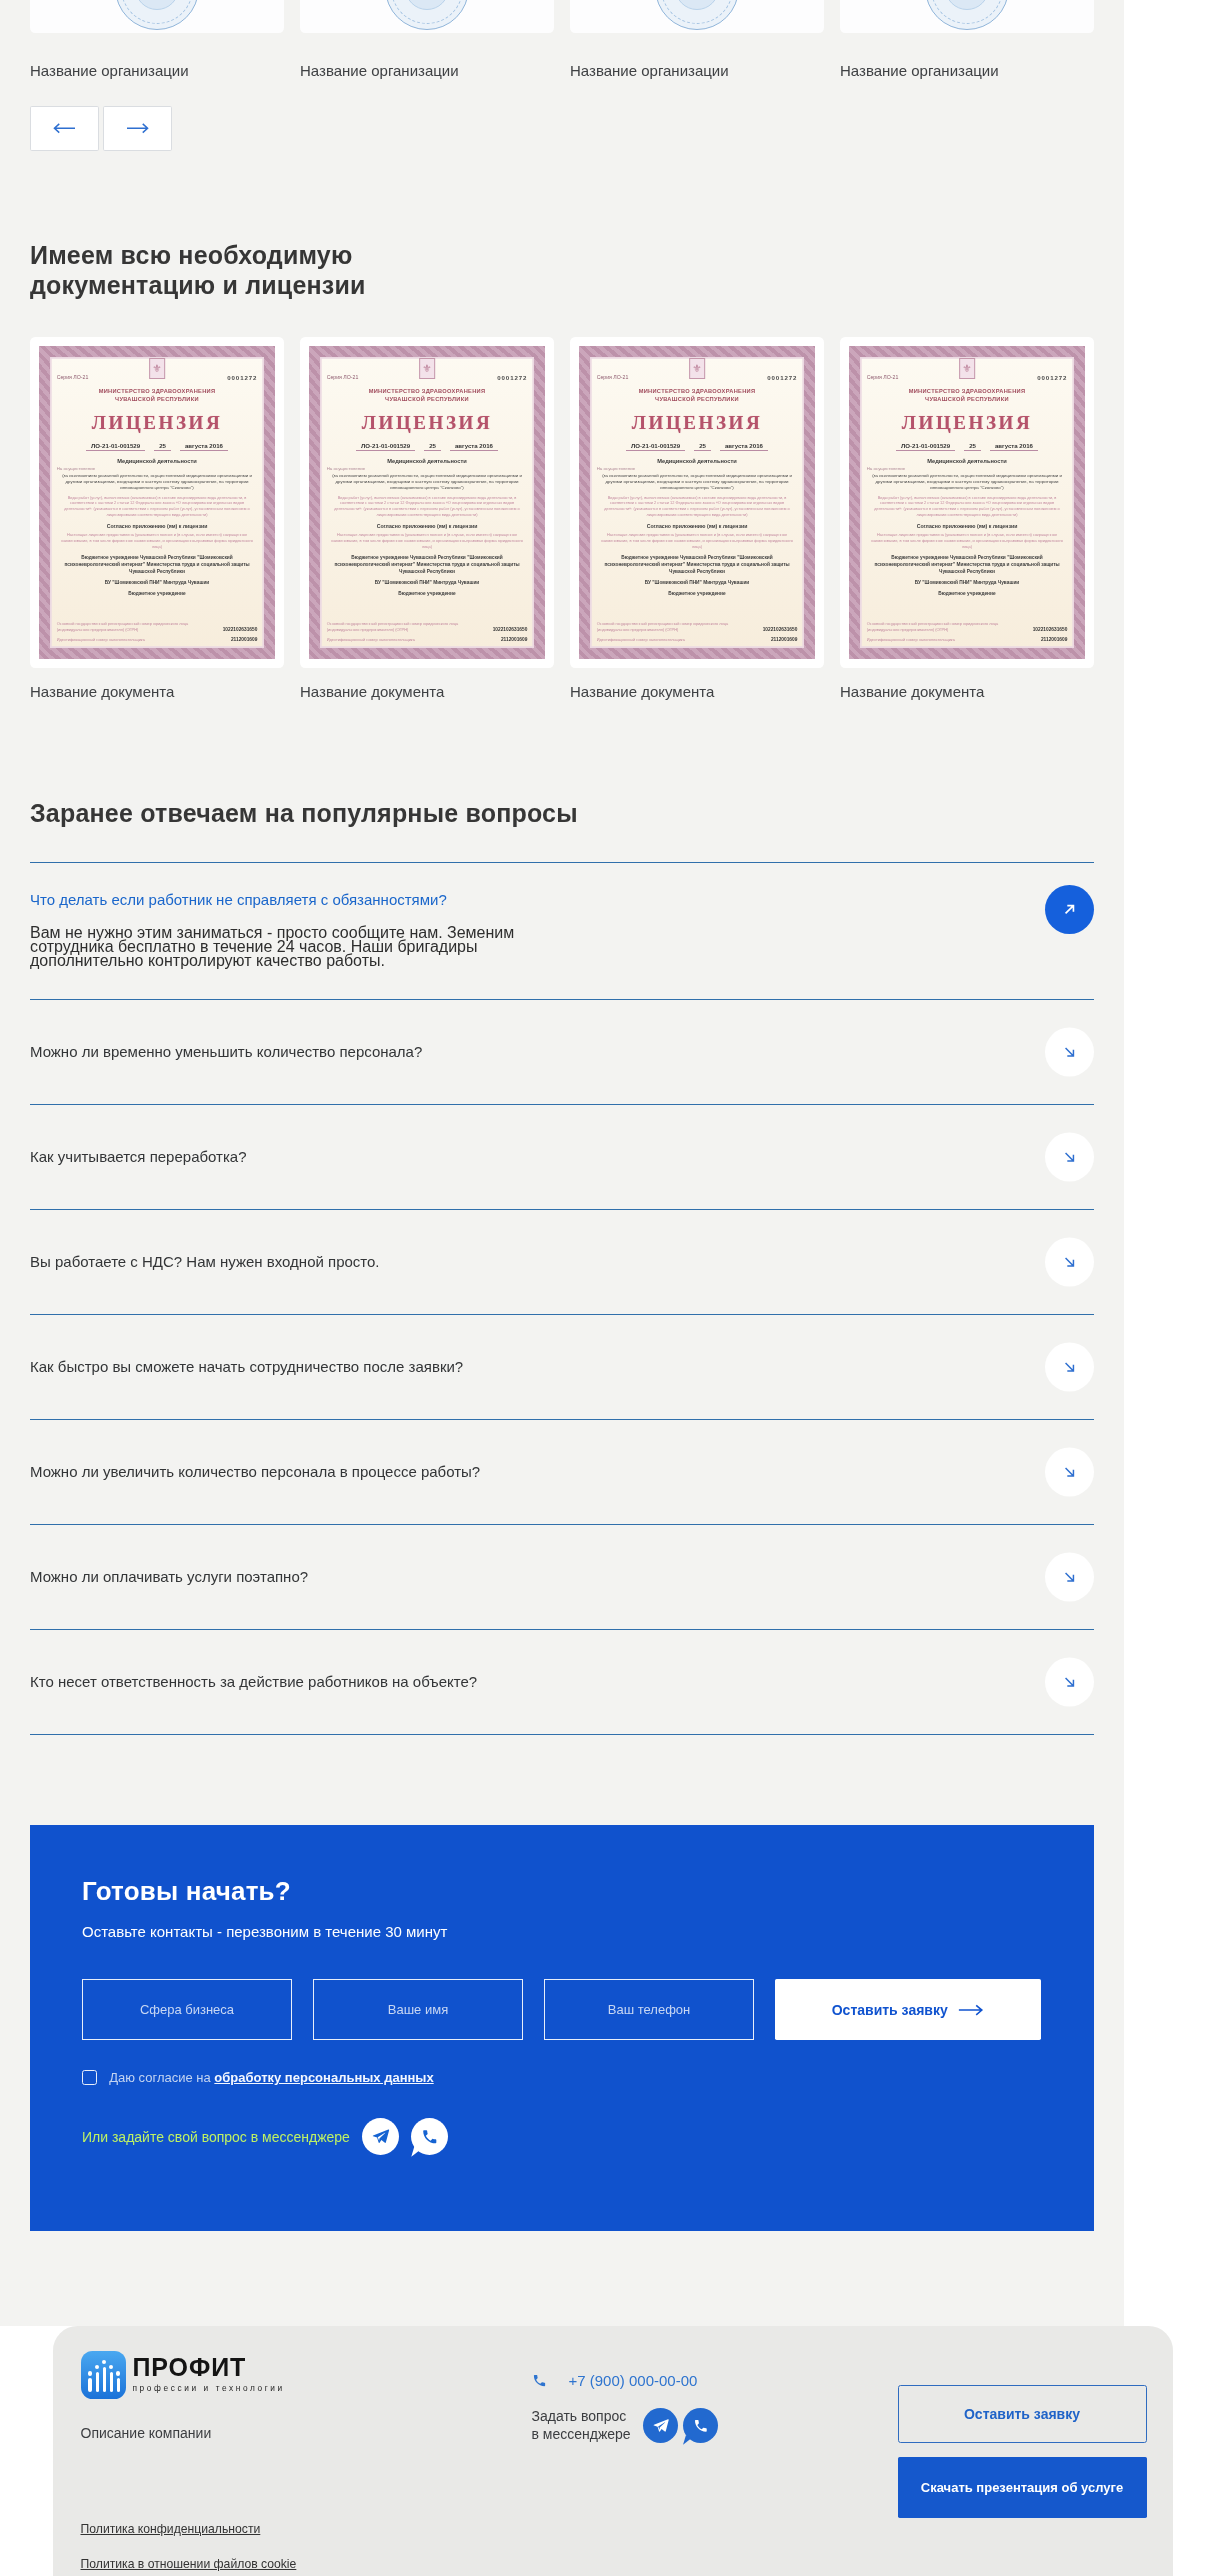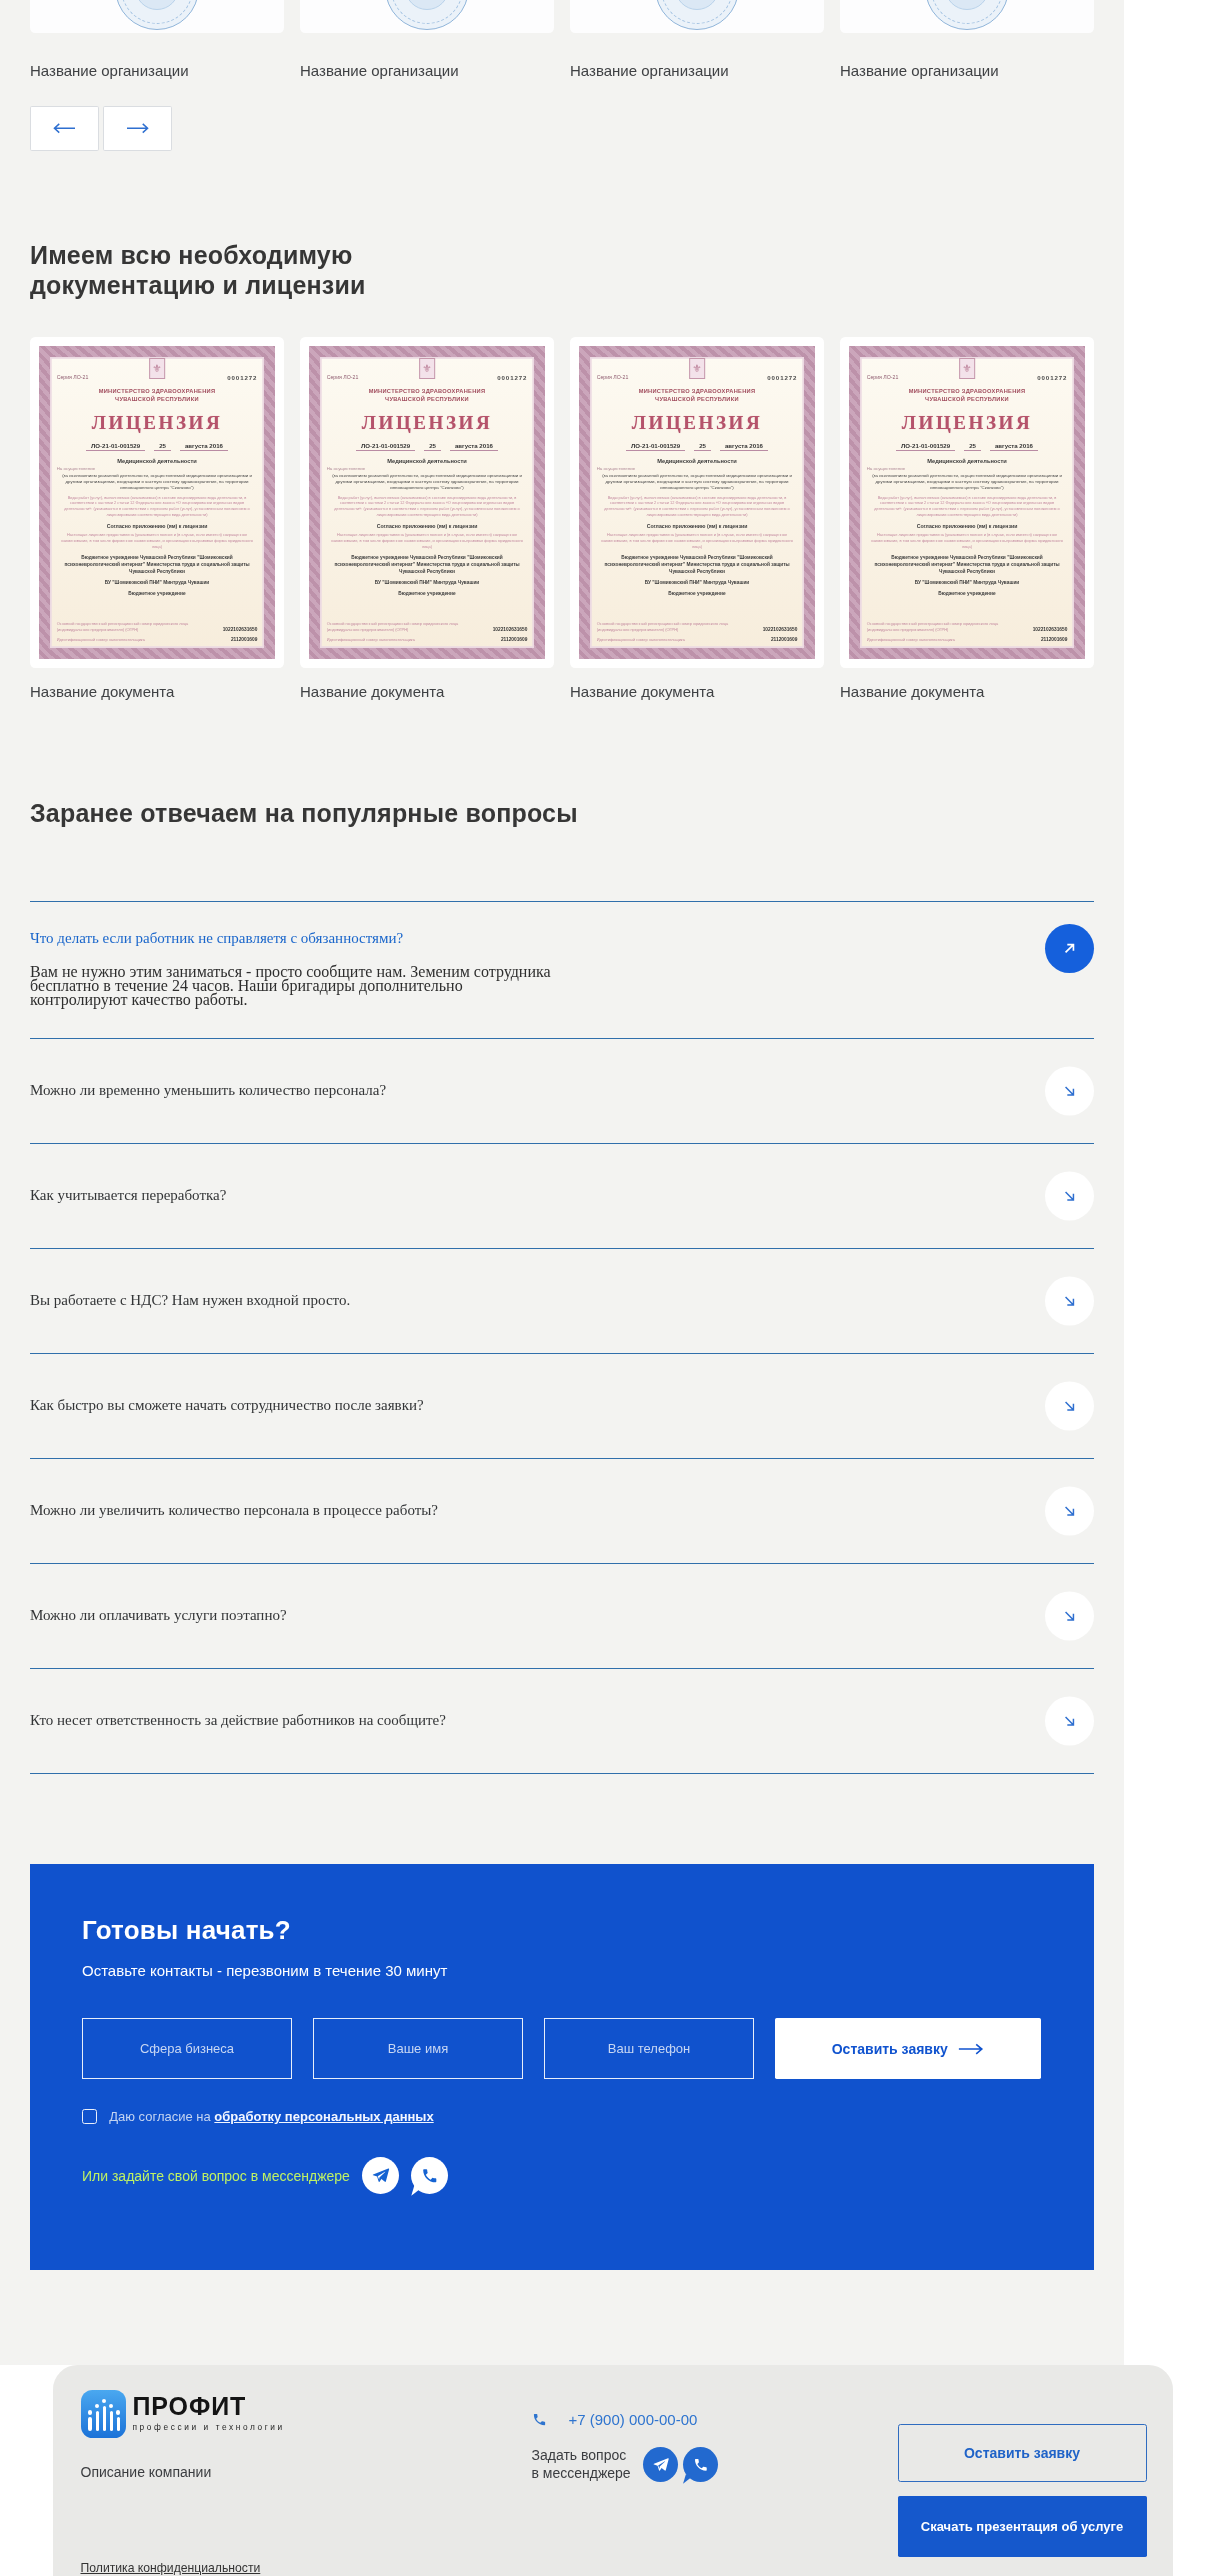--- a/index.html
+++ b/index.html
@@ -55,21 +55,21 @@
   .cert-note { margin-top:1.7px; font-size:4.4px; line-height:6.1px; color:#4a4a4a; }
   .cert-pink { margin-top:3.5px; font-size:3.9px; line-height:5.7px; color:#c48ba0; }
   .cert-according { margin-top:5.2px; font-size:5.2px; font-weight:700; color:#3a3a3a; }
   .cert-org { margin-top:4.4px; font-size:4.8px; line-height:7px; font-weight:700; color:#3d3d3d; }
   .cert-reg { margin-top:auto; display:flex; align-items:flex-end; gap:3.5px; text-align:left; }
   .cert-reg + .cert-reg { margin-top:5.2px; margin-bottom:1.7px; }
   .cert-reg .faint { font-size:3.9px; line-height:5.2px; color:#c48ba0; flex:1; }
   .cert-reg .bnum { font-size:4.8px; font-weight:700; color:#333; }
 
   
-  .faq-list { margin-top:73px;font-family:Liberation Serif, serif; }
+  .faq-list { margin-top:34px; }
   .faq-item { border-top:0.9px solid #2f6fab; position:relative; }
   .faq-item.collapsed { height:105px; display:flex; align-items:center; }
   .faq-item.expanded { padding:28px 0 31px; }
   .faq-list .last-line { border-top:0.9px solid #2f6fab; }
   .faq-q { font-size:15px; color:#333537; }
   .faq-q.blue { color:#1a66cb; font-weight:400; }
   .faq-answer { margin-top:17.5px; font-size:16px; line-height:14px; color:#2e2e2e; max-width:525px; }
   .faq-circle { position:absolute; right:0; width:49px; height:49px; border-radius:50%;
                 display:flex; align-items:center; justify-content:center; cursor:pointer; }
   .faq-item.collapsed .faq-circle { top:50%; transform:translateY(-50%); background:#ffffff; }
@@ -412,21 +412,21 @@
       <div class="faq-item collapsed">
         <div class="faq-q">Можно ли оплачивать услуги поэтапно?</div>
         <div class="faq-circle">
           <svg width="21" height="21" viewBox="0 0 24 24">
             <path d="M7.5 7.5 L16.5 16.5 M16.5 9.5 V16.5 H9.5"></path>
           </svg>
         </div>
       </div>
 
       <div class="faq-item collapsed">
-        <div class="faq-q">Кто несет ответственность за действие работников на сообщите?</div>
+        <div class="faq-q">Кто несет ответственность за действие работников на объекте?</div>
         <div class="faq-circle">
           <svg width="21" height="21" viewBox="0 0 24 24">
             <path d="M7.5 7.5 L16.5 16.5 M16.5 9.5 V16.5 H9.5"></path>
           </svg>
         </div>
       </div>
 
       <div class="last-line"></div>
     </div>
   </div>

